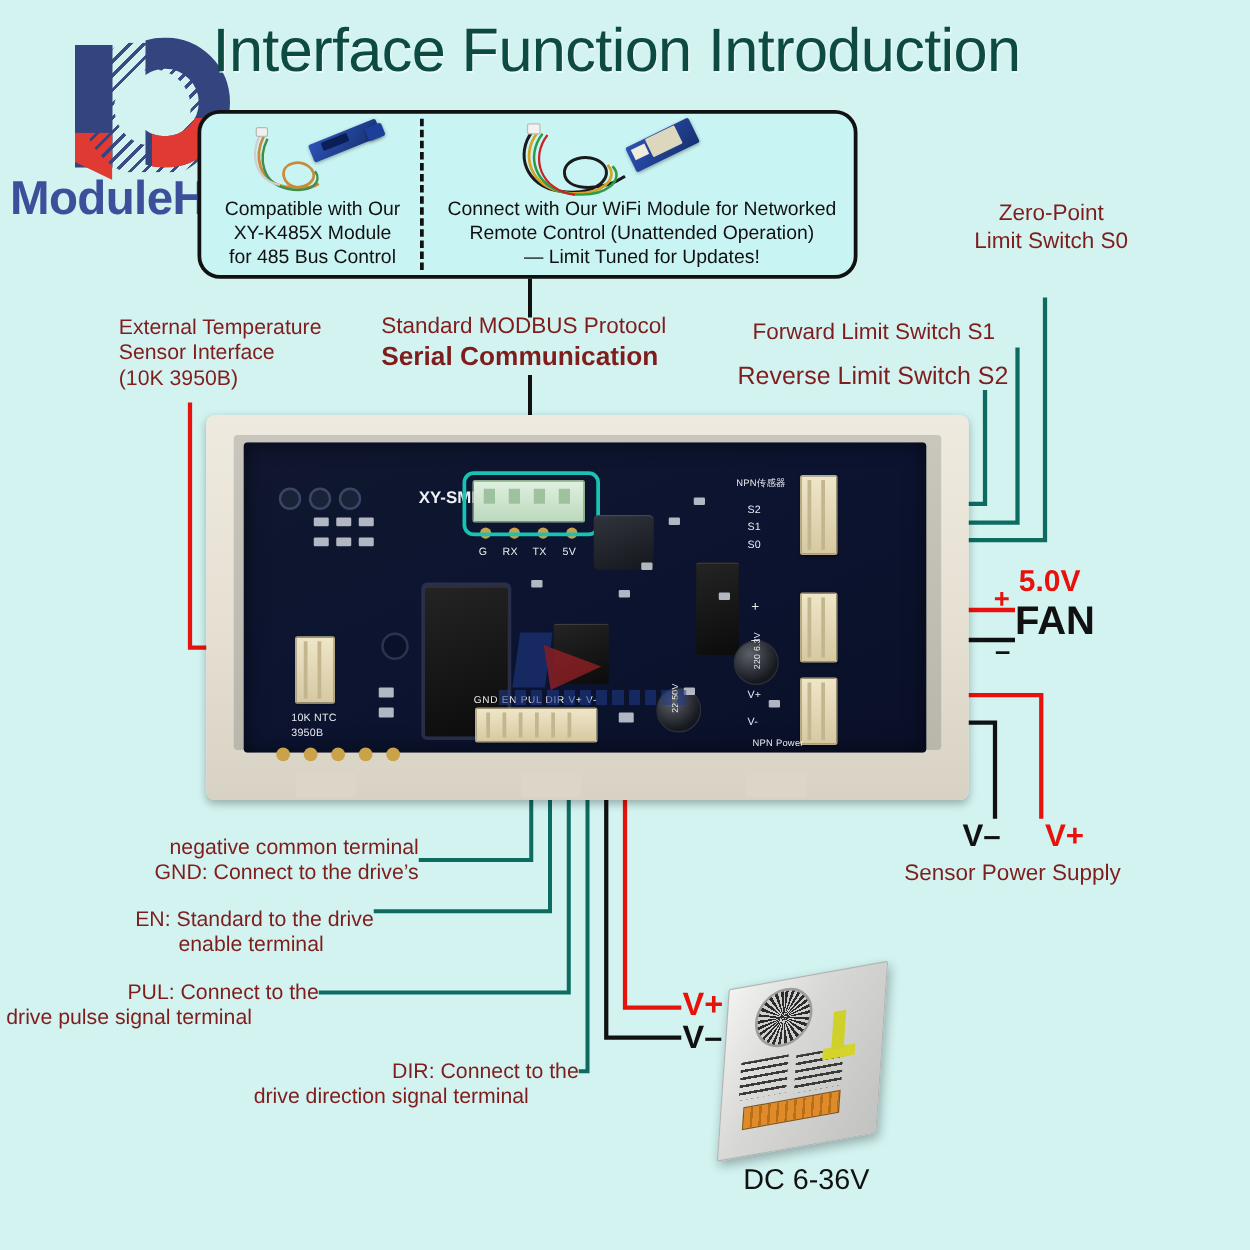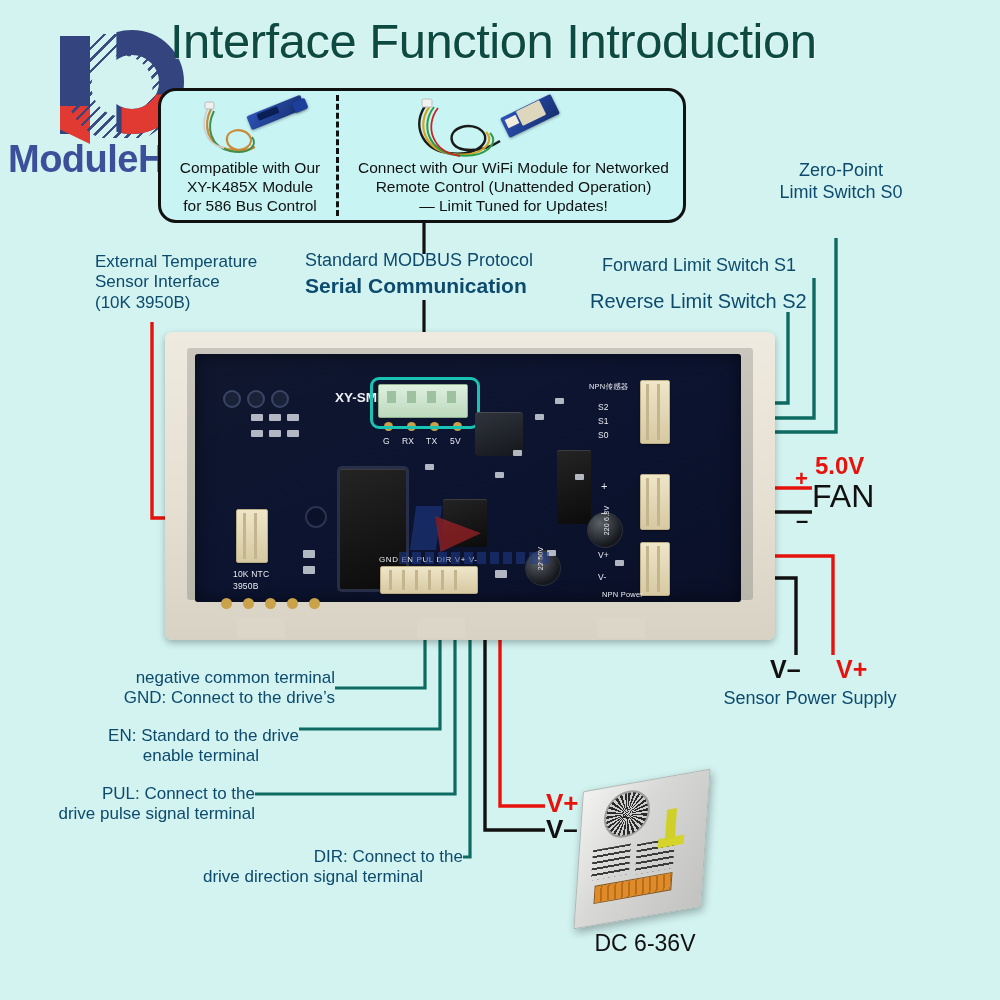--- a/index.html
+++ b/index.html
@@ -38,21 +38,21 @@
   #callout{left:158px;top:88px;width:528px;height:135px;border:3px solid #111;
      border-radius:18px;background:#c9f4f4;box-sizing:border-box;}
   #callout .divider{position:absolute;left:175px;top:4px;bottom:4px;width:0;
      border-left:3px dashed #111;}
   .co-cell{position:absolute;bottom:4px;text-align:center;font-size:15.5px;color:#111;line-height:1.22;}
   #co-left{left:3px;width:172px;margin-top:12px;}
   #co-right{left:180px;width:345px;}
   .co-art{position:absolute;}
 
   
-  .lab{color:#0c4a6e;line-height:1.2;}
+  .lab{color:#7f1d1d;line-height:1.2;}
 
   
   svg#lines{position:absolute;left:0;top:0;width:1000px;height:1000px;pointer-events:none;}
 
   
   #device{left:165px;top:332px;width:610px;height:308px;}
   #shell{position:absolute;inset:0;border-radius:7px;
      background:linear-gradient(180deg,#efeadf 0%,#e6e0d3 55%,#d8d2c4 100%);
      box-shadow:0 3px 7px rgba(0,0,0,.28);}
   #shellInner{position:absolute;left:22px;top:16px;right:22px;bottom:40px;
@@ -155,21 +155,21 @@
       <svg width="110" height="66" style="position:absolute;left:0;top:0;">
         <path d="M14 10 C6 26, 10 46, 30 50 C50 54, 58 44, 52 36 C46 28, 28 30, 30 42 C32 52, 48 54, 58 48" fill="none" stroke="#c98a3a" stroke-width="2.2"></path>
         <path d="M17 12 C9 28, 13 48, 33 52 C53 56, 61 46, 55 38" fill="none" stroke="#3f8f4a" stroke-width="2"></path>
         <path d="M11 9 C3 25, 7 45, 27 49" fill="none" stroke="#cfcfcf" stroke-width="1.8"></path>
         <rect x="8" y="3" width="9" height="7" rx="1.5" fill="#f0f0ee" stroke="#b9b9b7"></rect>
       </svg>
     </div>
     <div class="co-cell" id="co-left">
       <div>Compatible with Our</div>
       <div>XY-K485X Module</div>
-      <div>for 586 Bus Control</div>
+      <div>for 485 Bus Control</div>
     </div>
 
     <div class="co-art" style="left:245px;top:6px;width:160px;height:70px;">
       <div class="mini-pcb" style="left:96px;top:8px;width:56px;height:22px;transform:rotate(-26deg);"></div>
       <div style="position:absolute;left:112px;top:8px;width:26px;height:16px;background:#ddd7bd;transform:rotate(-26deg);border-radius:1px;"></div>
       <div style="position:absolute;left:100px;top:20px;width:12px;height:9px;background:#f1ecdc;transform:rotate(-26deg);"></div>
       <svg width="160" height="70" style="position:absolute;left:0;top:0;">
         <path d="M20 8 C6 26, 14 52, 42 56 C72 60, 86 44, 76 34 C66 24, 42 30, 46 44 C50 56, 76 56, 94 44" fill="none" stroke="#1b1b1b" stroke-width="2.4"></path>
         <path d="M24 9 C10 27, 18 53, 46 57 C76 61, 90 45, 80 35" fill="none" stroke="#d4a426" stroke-width="2.2"></path>
         <path d="M28 10 C14 28, 22 54, 50 58 C80 62, 94 46, 84 36" fill="none" stroke="#2f9b4a" stroke-width="2"></path>
@@ -196,41 +196,41 @@
   </div>
 
   <div class="abs lab" style="left:746px;top:160px;width:190px;text-align:center;font-size:18px;">
     <div>Zero-Point</div>
     <div>Limit Switch S0</div>
   </div>
   <div class="abs lab" style="left:602px;top:255px;font-size:18px;">Forward Limit Switch S1</div>
   <div class="abs lab" style="left:590px;top:289px;font-size:20px;">Reverse Limit Switch S2</div>
 
   <div class="abs" style="left:815px;top:452px;font-size:24px;font-weight:700;color:#e8120c;">5.0V</div>
-  <div class="abs" style="left:812px;top:478px;font-size:32px;font-weight:400;color:#111;">FAN</div>
+  <div class="abs" style="left:812px;top:478px;font-size:32px;font-weight:700;color:#111;">FAN</div>
   <div class="abs" style="left:795px;top:466px;font-size:22px;font-weight:700;color:#e8120c;">+</div>
   <div class="abs" style="left:796px;top:508px;font-size:22px;font-weight:700;color:#111;">–</div>
 
   <div class="abs" style="left:770px;top:655px;font-size:25px;font-weight:700;color:#111;">V–</div>
   <div class="abs" style="left:836px;top:655px;font-size:25px;font-weight:700;color:#e8120c;">V+</div>
   <div class="abs lab" style="left:690px;top:688px;width:240px;text-align:center;font-size:18px;">
     <div>Sensor Power Supply</div>
   </div>
 
   <div class="abs lab" style="left:70px;top:668px;width:265px;text-align:right;font-size:17px;">
     <div>negative common terminal</div>
     <div>GND: Connect to the drive’s</div>
   </div>
   <div class="abs lab" style="left:70px;top:726px;width:229px;text-align:right;font-size:17px;">
     <div>EN: Standard to the drive</div>
     <div style="margin-right:40px;">enable terminal</div>
   </div>
   <div class="abs lab" style="left:60px;top:784px;width:195px;text-align:right;font-size:17px;">
     <div>PUL: Connect to the</div>
-    <div style="width:250px;margin-left:-55px;text-align:right;">drive pulse signal terminal</div>
+    <div style="width:250px;margin-left:-55px;text-align:left;">drive pulse signal terminal</div>
   </div>
   <div class="abs lab" style="left:215px;top:847px;width:248px;text-align:right;font-size:17px;">
     <div>DIR: Connect to the</div>
     <div style="width:300px;margin-left:-52px;text-align:center;">drive direction signal terminal</div>
   </div>
 
   <div class="abs" style="left:546px;top:788px;font-size:26px;font-weight:700;color:#e8120c;">V+</div>
   <div class="abs" style="left:546px;top:814px;font-size:26px;font-weight:700;color:#111;">V–</div>
   <div class="abs" style="left:540px;top:930px;width:210px;text-align:center;font-size:23px;color:#111;">DC 6-36V</div>
 

